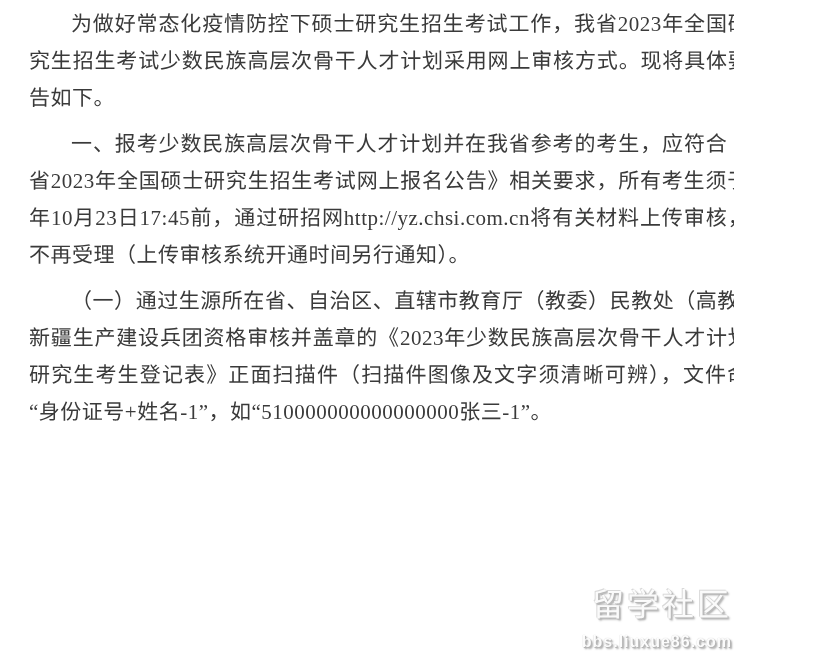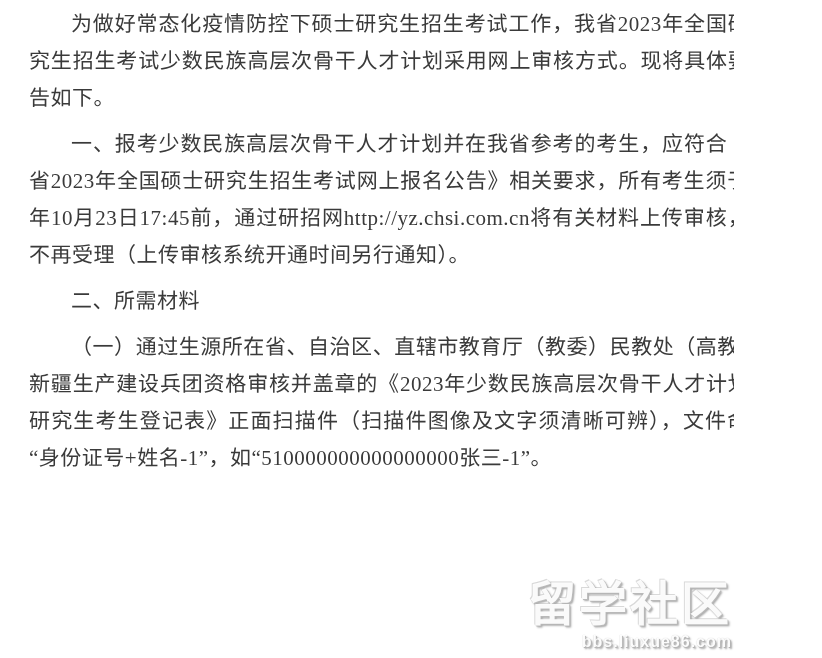--- a/index.html
+++ b/index.html
@@ -34,22 +34,22 @@
   .watermark {
     position: absolute;
     right: 2px;
     bottom: 4px;
     text-align: right;
     pointer-events: none;
     font-family: "Liberation Sans", "DejaVu Sans", sans-serif;
   }
   .watermark-title {
     display: block;
-    font-size: 48px;
-    font-weight: bold;
+    font-size: 32px;
+    font-weight: normal;
     line-height: 50px;
     letter-spacing: 3px;
     color: rgba(255, 255, 255, 0.92);
     text-shadow:
       1px 1px 0 #b9b9b9,
       2px 2px 2px #a8a8a8,
       -1px -1px 0 #d9d9d9,
       0 0 1px #c0c0c0;
     margin-left: 38px;
   }
@@ -66,21 +66,20 @@
       0 0 1px #c6c6c6;
   }
 </style>
 </head>
 <body>
 
 <div class="page">
   <div class="doc-body">
     <p>为做好常态化疫情防控下硕士研究生招生考试工作，我省2023年全国硕士研究生招生考试少数民族高层次骨干人才计划采用网上审核方式。现将具体要求公告如下。</p>
     <p>一、报考少数民族高层次骨干人才计划并在我省参考的考生，应符合《四川省2023年全国硕士研究生招生考试网上报名公告》相关要求，所有考生须于2022年10月23日17:45前，通过研招网http://yz.chsi.com.cn将有关材料上传审核，逾期不再受理（上传审核系统开通时间另行通知）。</p>
-    <p>二、所需材料</p>
     <p>（一）通过生源所在省、自治区、直辖市教育厅（教委）民教处（高教处）、新疆生产建设兵团资格审核并盖章的《2023年少数民族高层次骨干人才计划硕士研究生考生登记表》正面扫描件（扫描件图像及文字须清晰可辨），文件命名为“身份证号+姓名-1”，如“510000000000000000张三-1”。</p>
   </div>
 
   <div class="watermark">
     <span class="watermark-title">留学社区</span>
     <span class="watermark-url">bbs.liuxue86.com</span>
   </div>
 </div>
 
 </body></html>

